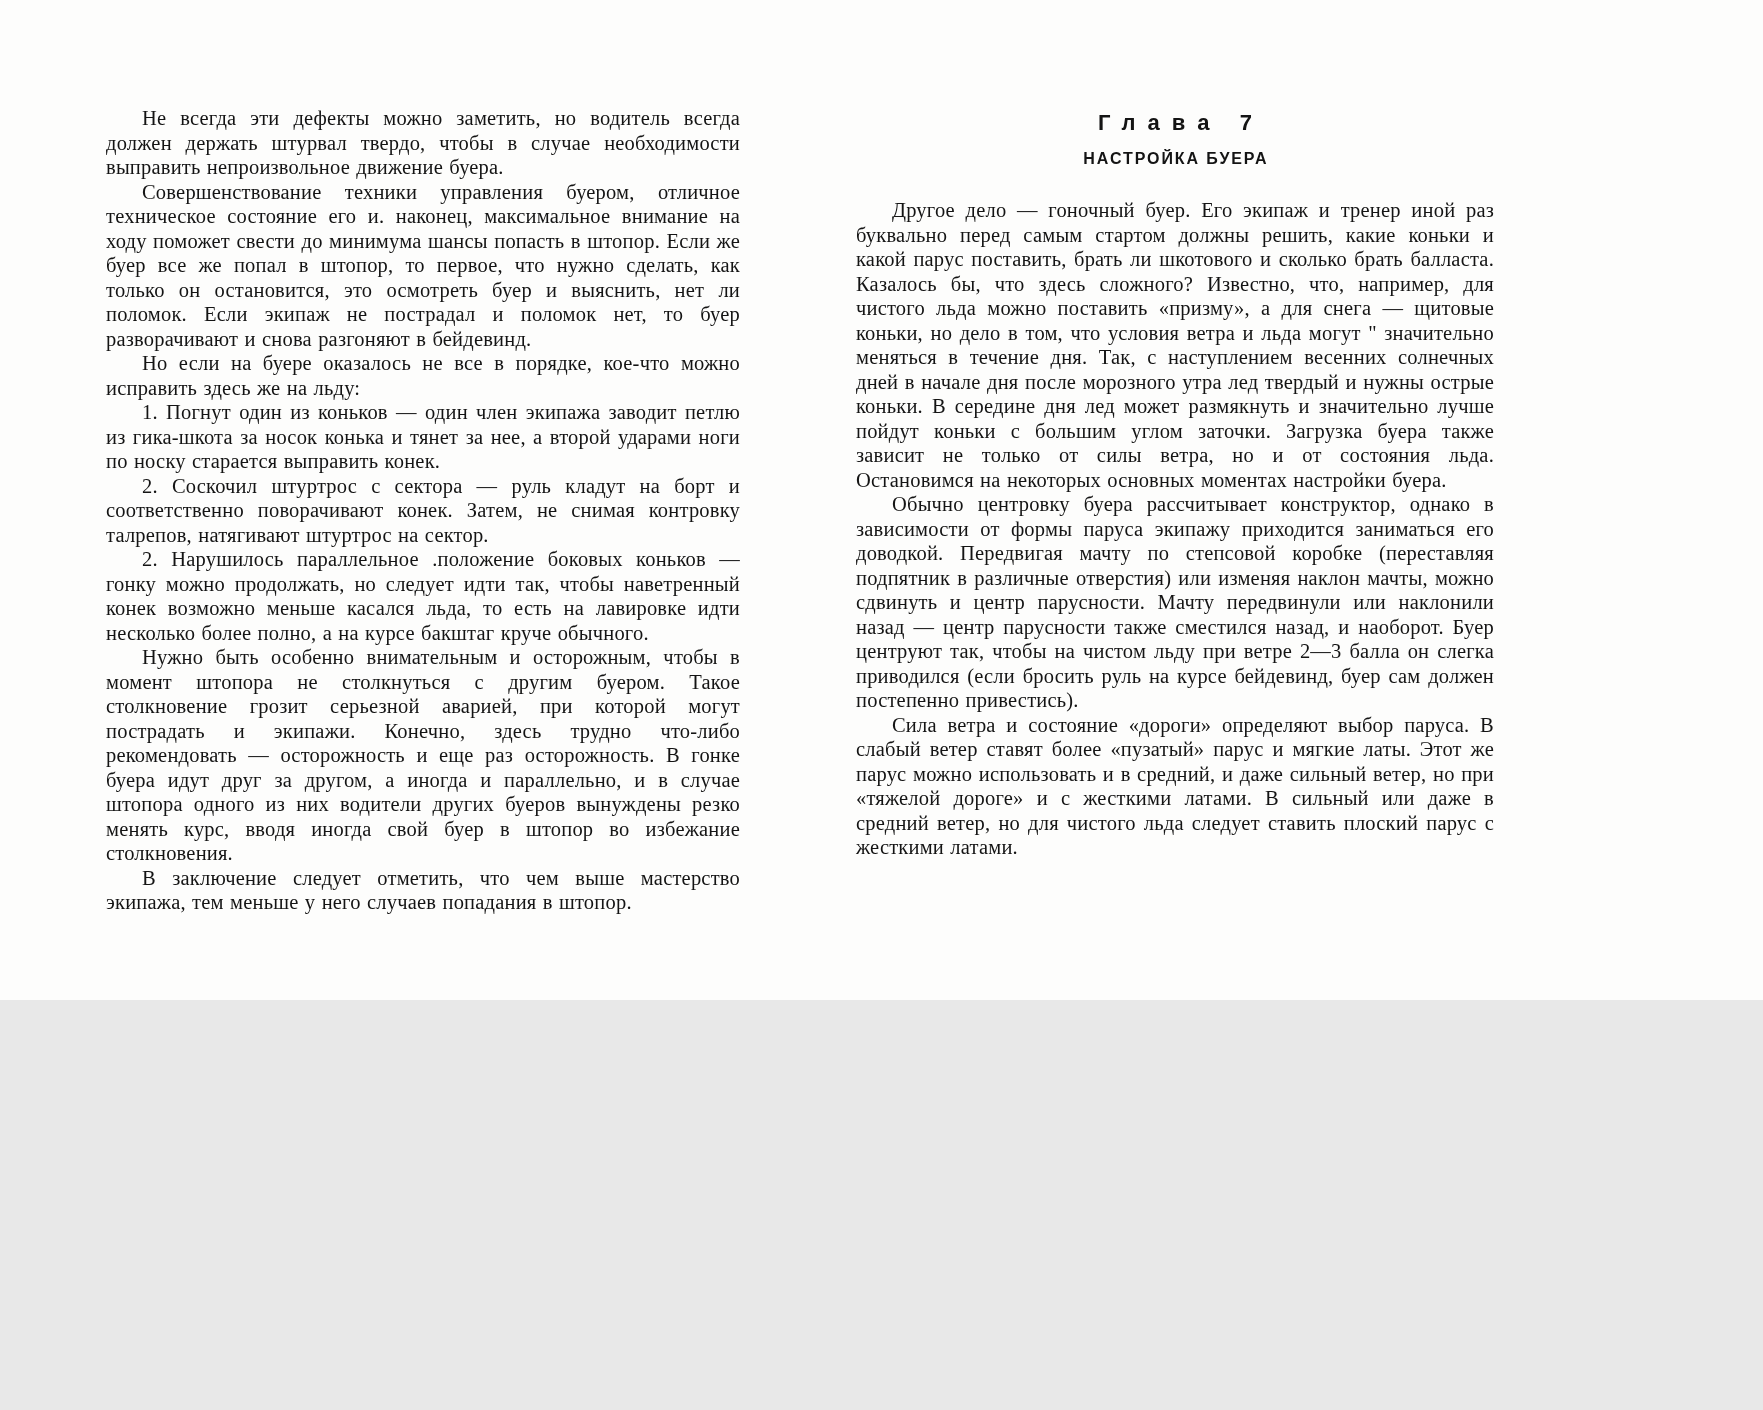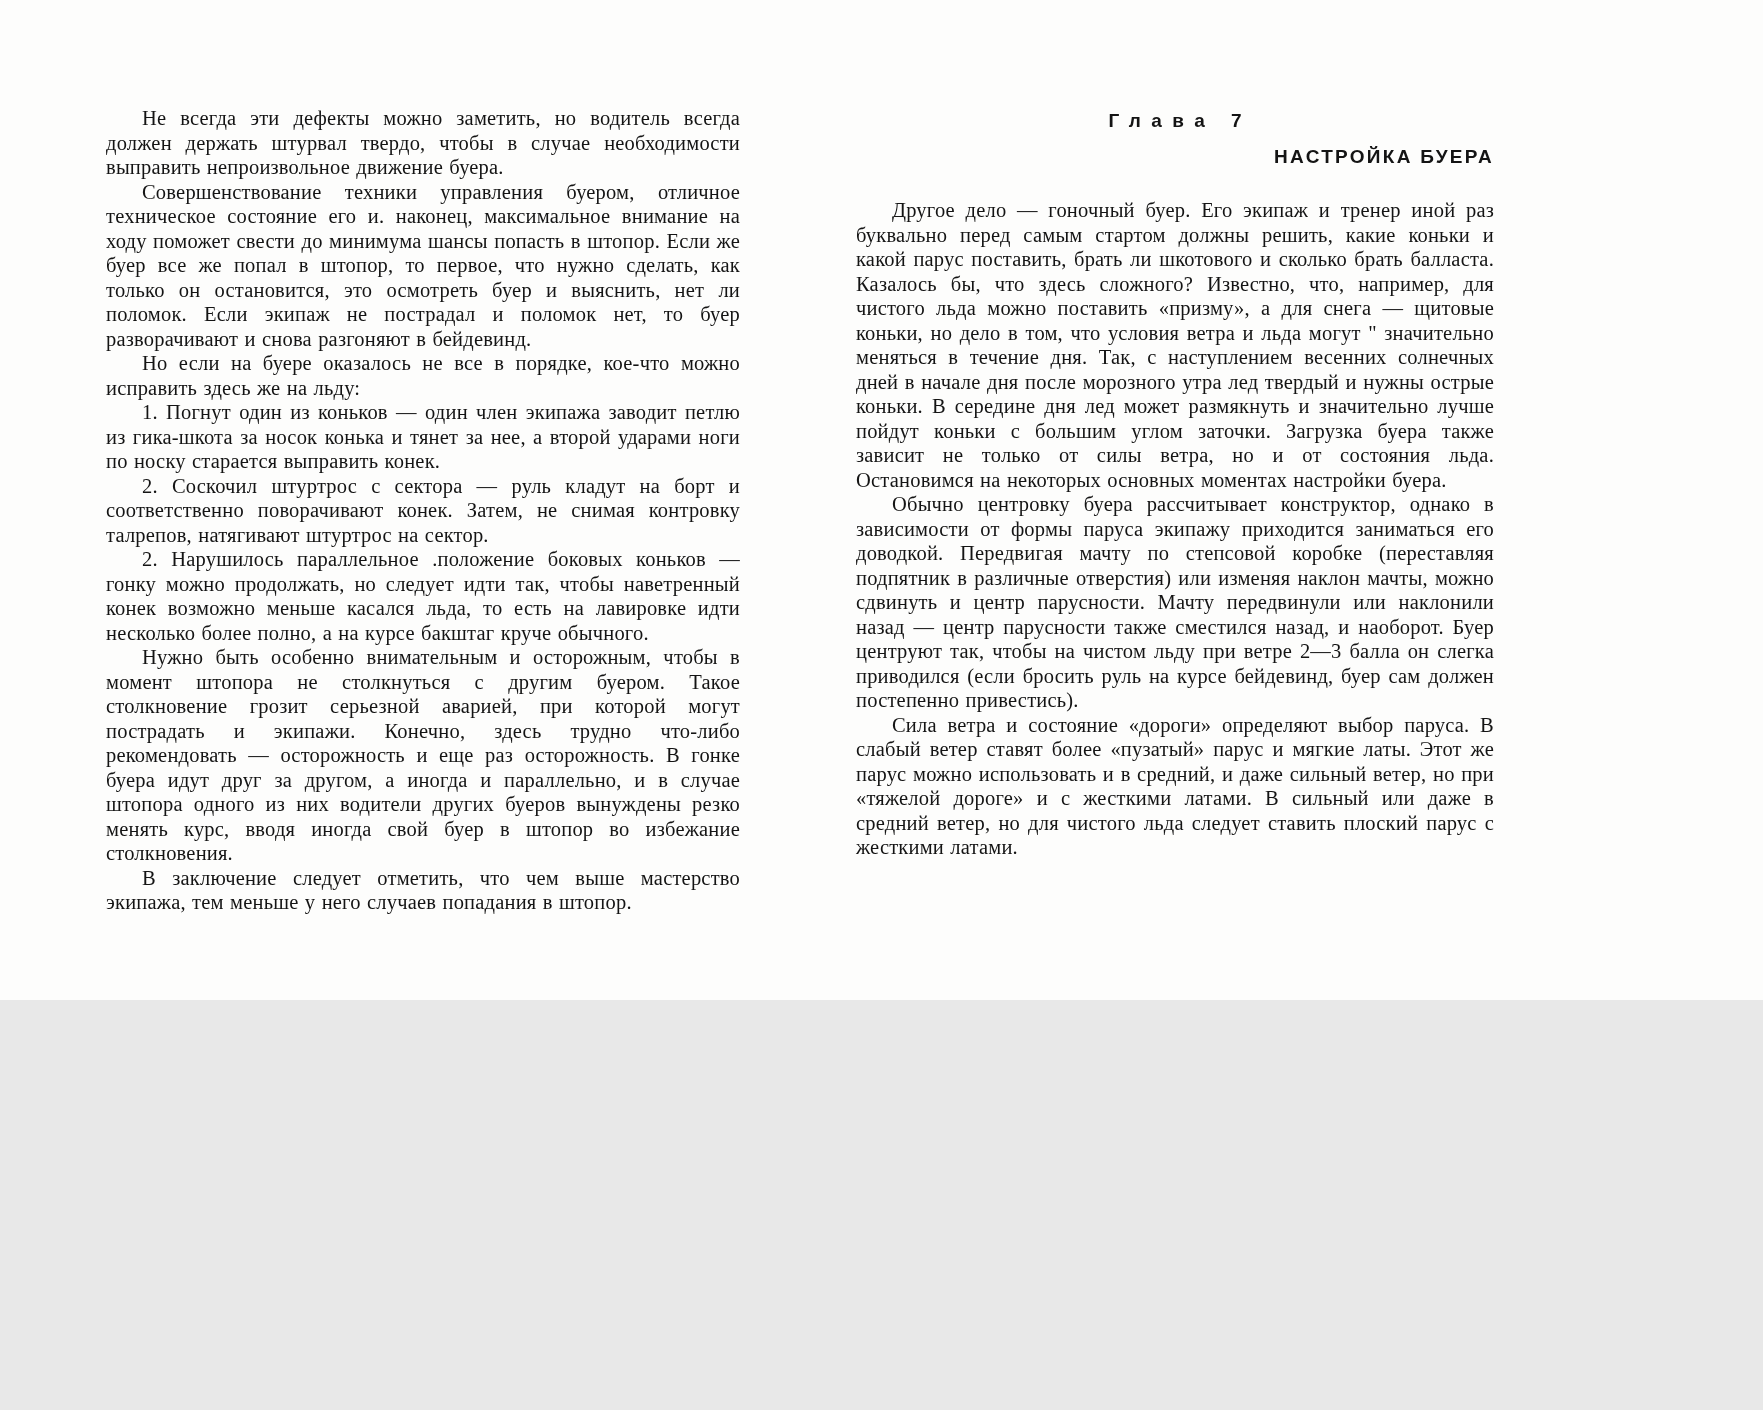--- a/index.html
+++ b/index.html
@@ -34,30 +34,30 @@
     font-size: 20.5px;
     line-height: 24.5px;
     text-align: justify;
     text-indent: 36px;
     letter-spacing: 0.2px;
     word-spacing: 1px;
   }
   .chapter-label {
     margin: 4px 0 14px 0;
     text-align: center;
-    font-size: 19px;
+    font-size: 22px;
     font-weight: bold;
     letter-spacing: 0.55em;
     text-indent: 0.55em; 
     font-family: "Liberation Sans", sans-serif;
   }
   .chapter-title {
     margin: 0 0 30px 0;
-    text-align: right;
-    font-size: 19px;
+    text-align: center;
+    font-size: 16px;
     font-weight: bold;
     letter-spacing: 0.12em;
     text-indent: 0.12em;
     font-family: "Liberation Sans", sans-serif;
   }
   .page-number {
     position: absolute;
     font-size: 20px;
     line-height: 20px;
     color: #141414;

